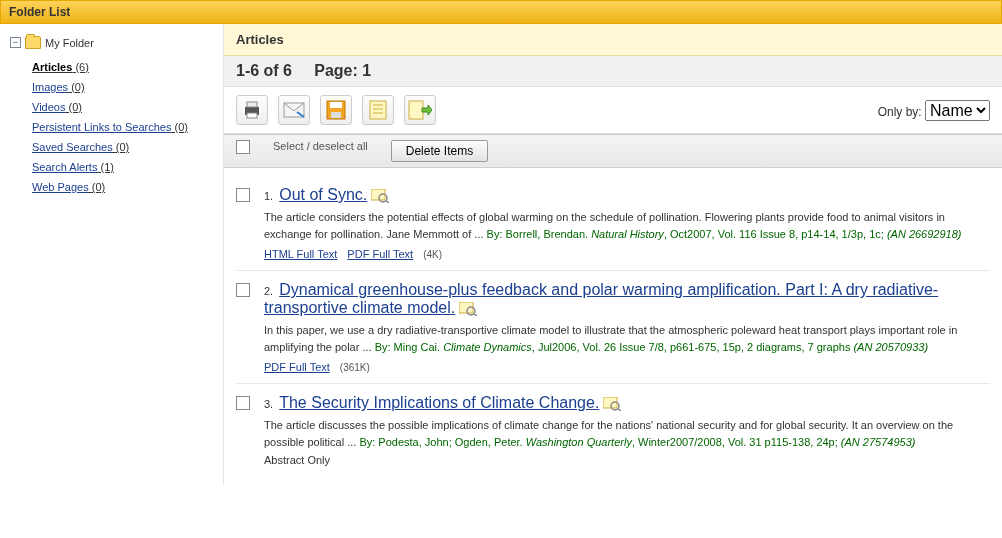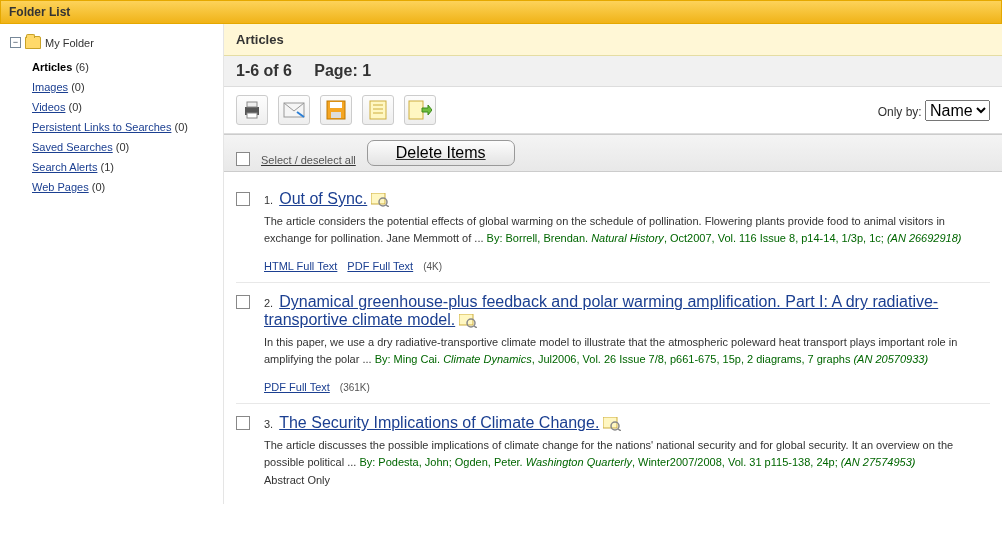--- a/index.html
+++ b/index.html
@@ -5,51 +5,51 @@
   * { box-sizing: border-box; }
   body { margin: 0; font-family: Verdana, Arial, sans-serif; font-size: 11px; color: #333; background: #fff; }
   .header-bar { background: linear-gradient(#FDD35A, #F0B318); border: 1px solid #E5A800; padding: 4px 8px; font-weight: bold; color: #333; font-size: 12px; }
   .layout { display: flex; }
   .sidebar { width: 224px; padding: 12px 10px; border-right: 1px solid #e5e5e5; }
   .sidebar .root { display:flex; align-items:center; margin-bottom:8px;}
   .sidebar .root .minus { display:inline-flex; width:11px; height:11px; border:1px solid #789; color:#345; align-items:center; justify-content:center; font-size:9px; margin-right:4px; line-height:9px;}
   .sidebar .root .folder-glyph { width:16px; height:13px; background:#FFD96A; border:1px solid #C9A227; border-radius:2px 2px 0 0; margin-right:4px; position:relative;}
   .sidebar .root .folder-glyph::before{content:"";position:absolute;top:-3px;left:0;width:7px;height:3px;background:#FFD96A;border:1px solid #C9A227;border-bottom:none;border-radius:2px 2px 0 0;}
   .sidebar ul { list-style: none; padding: 0 0 0 22px; margin: 0; }
-  .sidebar li { padding: 4px 0; }
+  .sidebar li { padding: 4px 0; text-decoration: underline; }
   .sidebar li a { color: #1B3F91; text-decoration: underline; }
   .sidebar li a.active { color: #000; text-decoration:none; font-weight:bold;}
   .sidebar li span.count { color: #333; }
   .content { flex:1; }
   .content-header { background:#FFF7D6; border-bottom:1px solid #E5DDA3; padding:8px 12px; font-weight:bold; font-size:13px;}
   .pager-bar { background:#f1f1f1; border-bottom:1px solid #ddd; padding:6px 12px; font-size:16px; font-weight:bold; color:#333;}
   .toolbar { display:flex; align-items:center; padding:8px 12px; border-bottom:1px solid #ddd; }
   .toolbar-icons { display:flex; gap:10px;}
   .tool-icon { width:32px; height:30px; border:1px solid #ccc; border-radius:3px; background:linear-gradient(#fdfdfd,#eee); display:flex; align-items:center; justify-content:center; cursor:pointer;}
   .sortby { margin-left:auto; font-size:12px;}
   .sortby select { font-size:16px; }
-  .select-row { background:linear-gradient(#f4f4f4,#e8e8e8); border-top:1px solid #ccc; border-bottom:1px solid #ccc; padding:5px 12px; display:flex; align-items:flex-end; gap:11px;text-decoration:underline;}
+  .select-row { background:linear-gradient(#f4f4f4,#e8e8e8); border-top:1px solid #ccc; border-bottom:1px solid #ccc; padding:5px 12px; display:flex; align-items:flex-start; gap:23px;}
   .select-row .chk { width:14px; height:14px; border:1px solid #888; background:#fff;}
   .select-row .sel-label { color:#555; font-size:11px;}
-  .delete-btn { border:1px solid #999; background:linear-gradient(#fdfdfd,#e3e3e3); padding:3px 28px; font-size:16px; cursor:pointer; border-radius:7px;}
+  .delete-btn { border:1px solid #999; background:linear-gradient(#fdfdfd,#e3e3e3); padding:3px 14px; font-size:12px; cursor:pointer; border-radius:2px;}
   .articles { padding: 8px 12px; }
   .article { display:flex; padding:10px 0; border-bottom:1px solid #e8e8e8;}
   .article:last-child{border-bottom:none;}
   .article .chk { width:14px; height:14px; border:1px solid #888; margin-right:14px; margin-top:2px; flex-shrink:0;}
   .article .num { margin-right:6px; color:#333;}
   .article-body { flex:1; }
   .title-row { margin-bottom:4px;}
   .title-link { color:#1B3F91; text-decoration:underline; font-size:16px;}
   .magnifier { display:inline-block; vertical-align:middle; margin-left:4px;}
   .abstract { color:#333; line-height:1.5; }
   .by { color:#006600; }
   .journal { color:#006600; font-style:italic;margin-top:12px;}
   .cite { color:#006600;}
   .an { color:#006600; font-style:italic;}
-  .links-row { margin-top:14px;}
+  .links-row { margin-top:6px;}
   .ft-link { color:#1B3F91; text-decoration:underline; margin-right:10px;}
   .size { color:#555; font-size:10px;}
   .abstract-only { color:#333; display:inline-block; margin-top:4px;}
 </style>
 </head>
 <body>
 
 <div class="header-bar">
   <span>Folder List</span>
 </div>

